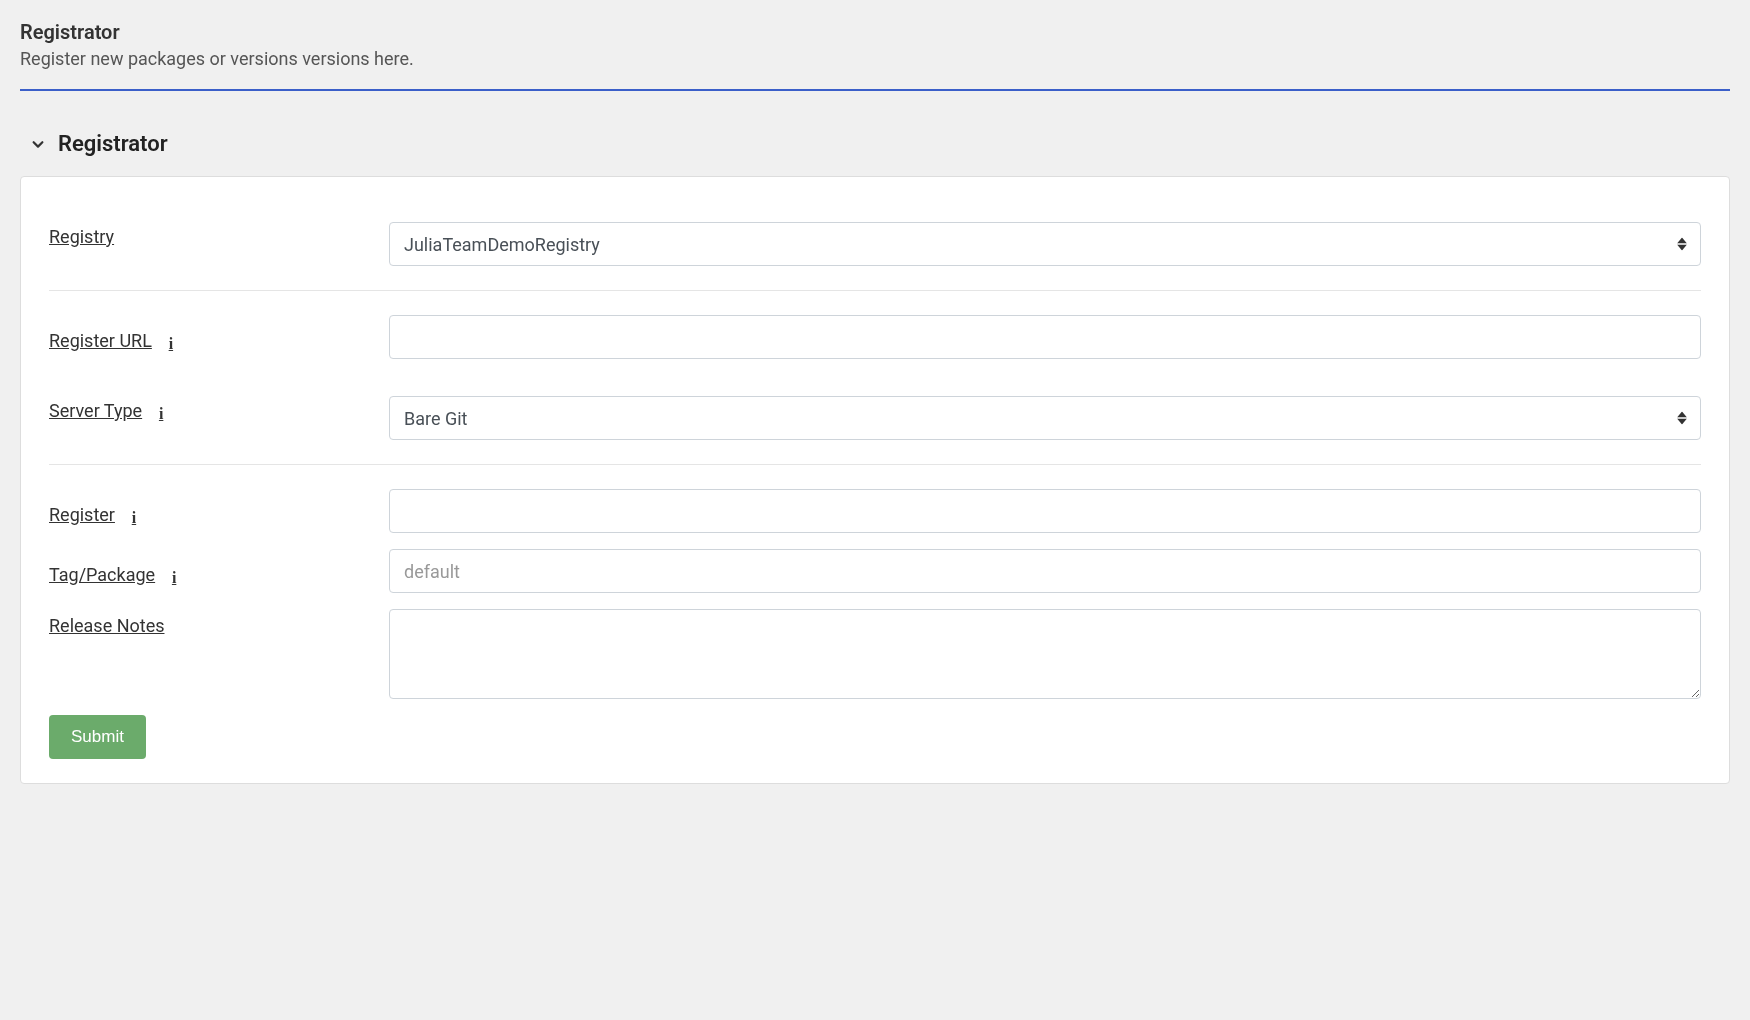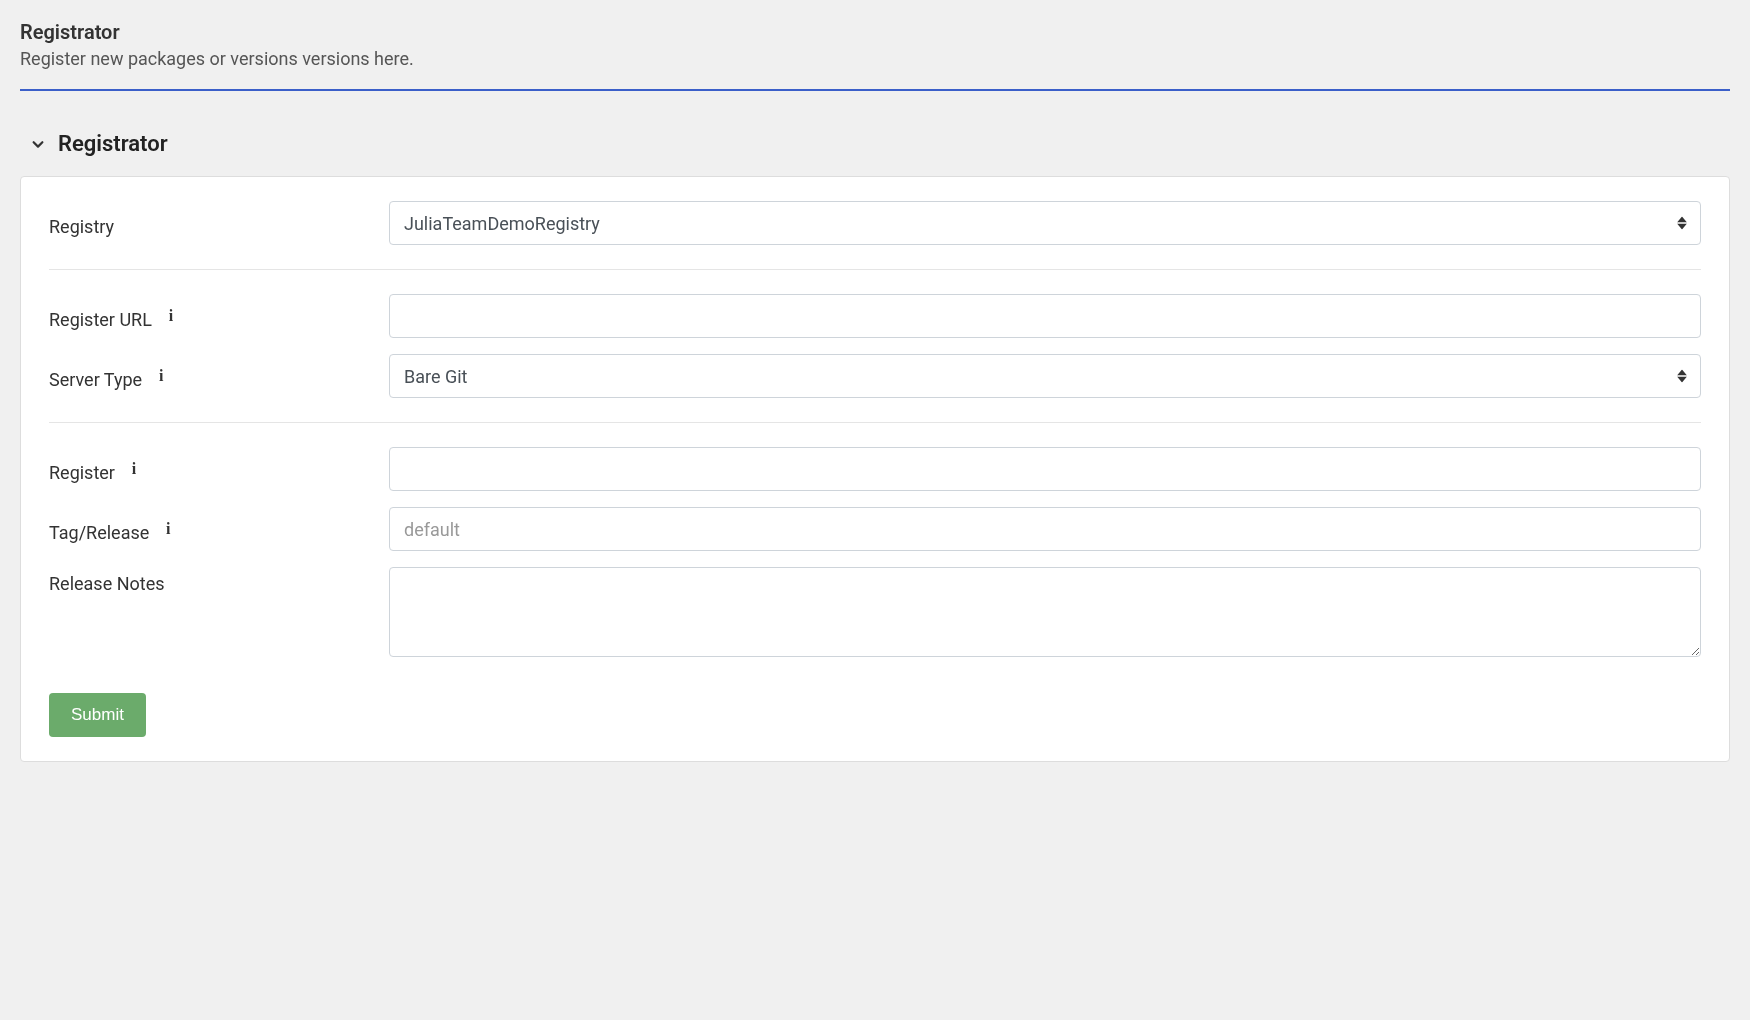--- a/index.html
+++ b/index.html
@@ -71,23 +71,24 @@
     }
     .form-row.textarea-row {
       align-items: flex-start;
     }
     .form-label {
       width: 340px;
       flex-shrink: 0;
       font-size: 18px;
       color: #333;
       display: flex;
-      align-items: flex-start;
+      align-items: flex-end;
       gap: 14px;
       padding-top: 6px;
+      text-decoration: underline;
     }
     .info-icon {
       width: 10px;
       height: 14px;
       display: inline-flex;
       align-items: center;
       justify-content: center;
       font-weight: bold;
       font-family: Georgia, serif;
       font-size: 16px;
@@ -103,20 +104,21 @@
       color: #495057;
       background: #fff;
       font-family: inherit;
     }
     .form-control::placeholder {
       color: #999;
     }
     .select-wrapper {
       flex: 1;
       position: relative;
+      margin-top: 21px;
     }
     .select-wrapper .form-control {
       width: 100%;
       appearance: none;
       -webkit-appearance: none;
       padding-right: 40px;
       cursor: pointer;
     }
     .select-arrows {
       position: absolute;
@@ -143,21 +145,20 @@
       margin: 24px 0;
     }
     .submit-btn {
       background: #6bab6b;
       color: #fff;
       border: none;
       border-radius: 4px;
       padding: 12px 22px;
       font-size: 17px;
       cursor: pointer;
-      margin-top: 20px;
     }
   </style>
 </head>
 <body>
 
 <div class="page-header">
   <div class="page-title">Registrator</div>
   <div class="page-subtitle">Register new packages or versions versions here.</div>
 </div>
 <div class="divider-line"></div>
@@ -227,21 +228,21 @@
   <div class="form-row">
     <div class="form-label">
       <span>Register</span>
       <span class="info-icon">i</span>
     </div>
     <input type="text" class="form-control" value="" style="">
   </div>
 
   <div class="form-row">
     <div class="form-label">
-      <span>Tag/Release</span>
+      <span>Tag/Package</span>
       <span class="info-icon">i</span>
     </div>
     <input type="text" class="form-control" placeholder="default" style="">
   </div>
 
   <div class="form-row textarea-row">
     <div class="form-label">
       <span>Release Notes</span>
     </div>
     <textarea class="form-control" style=""></textarea>

